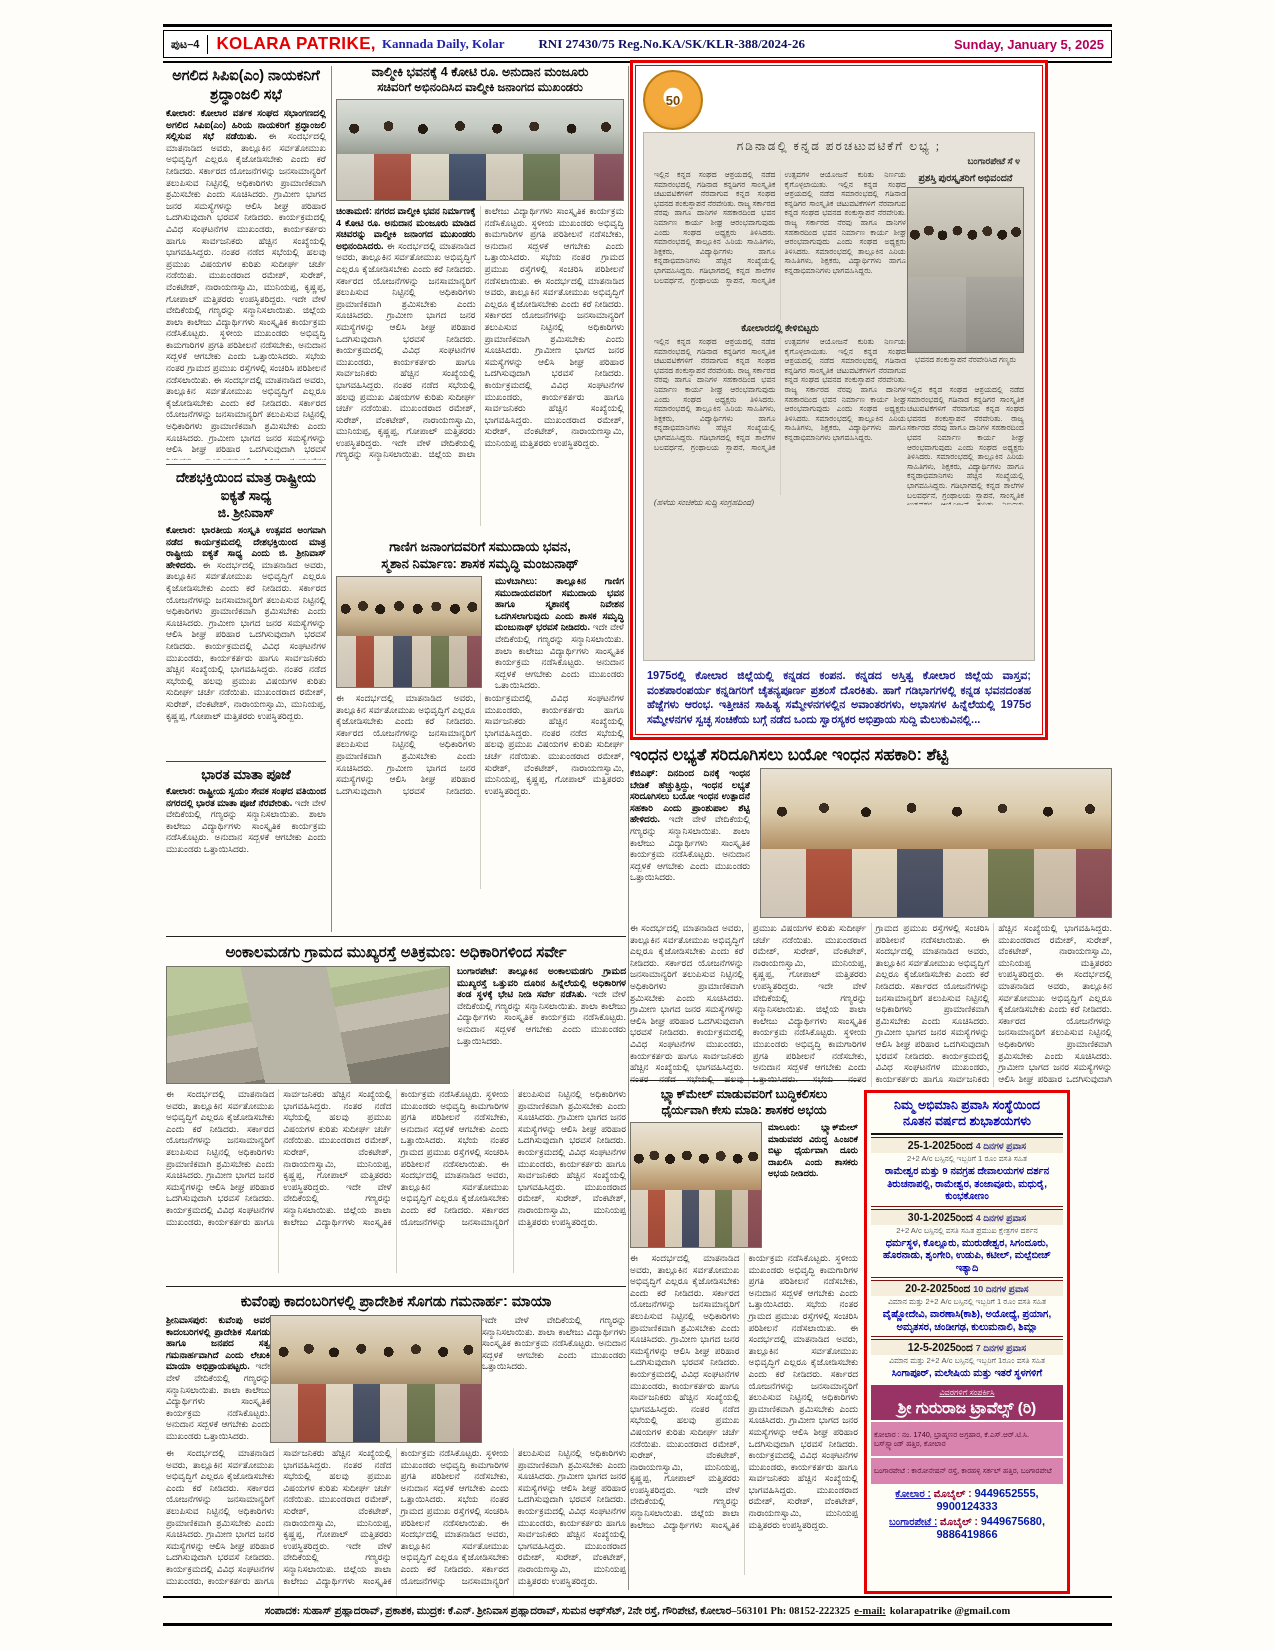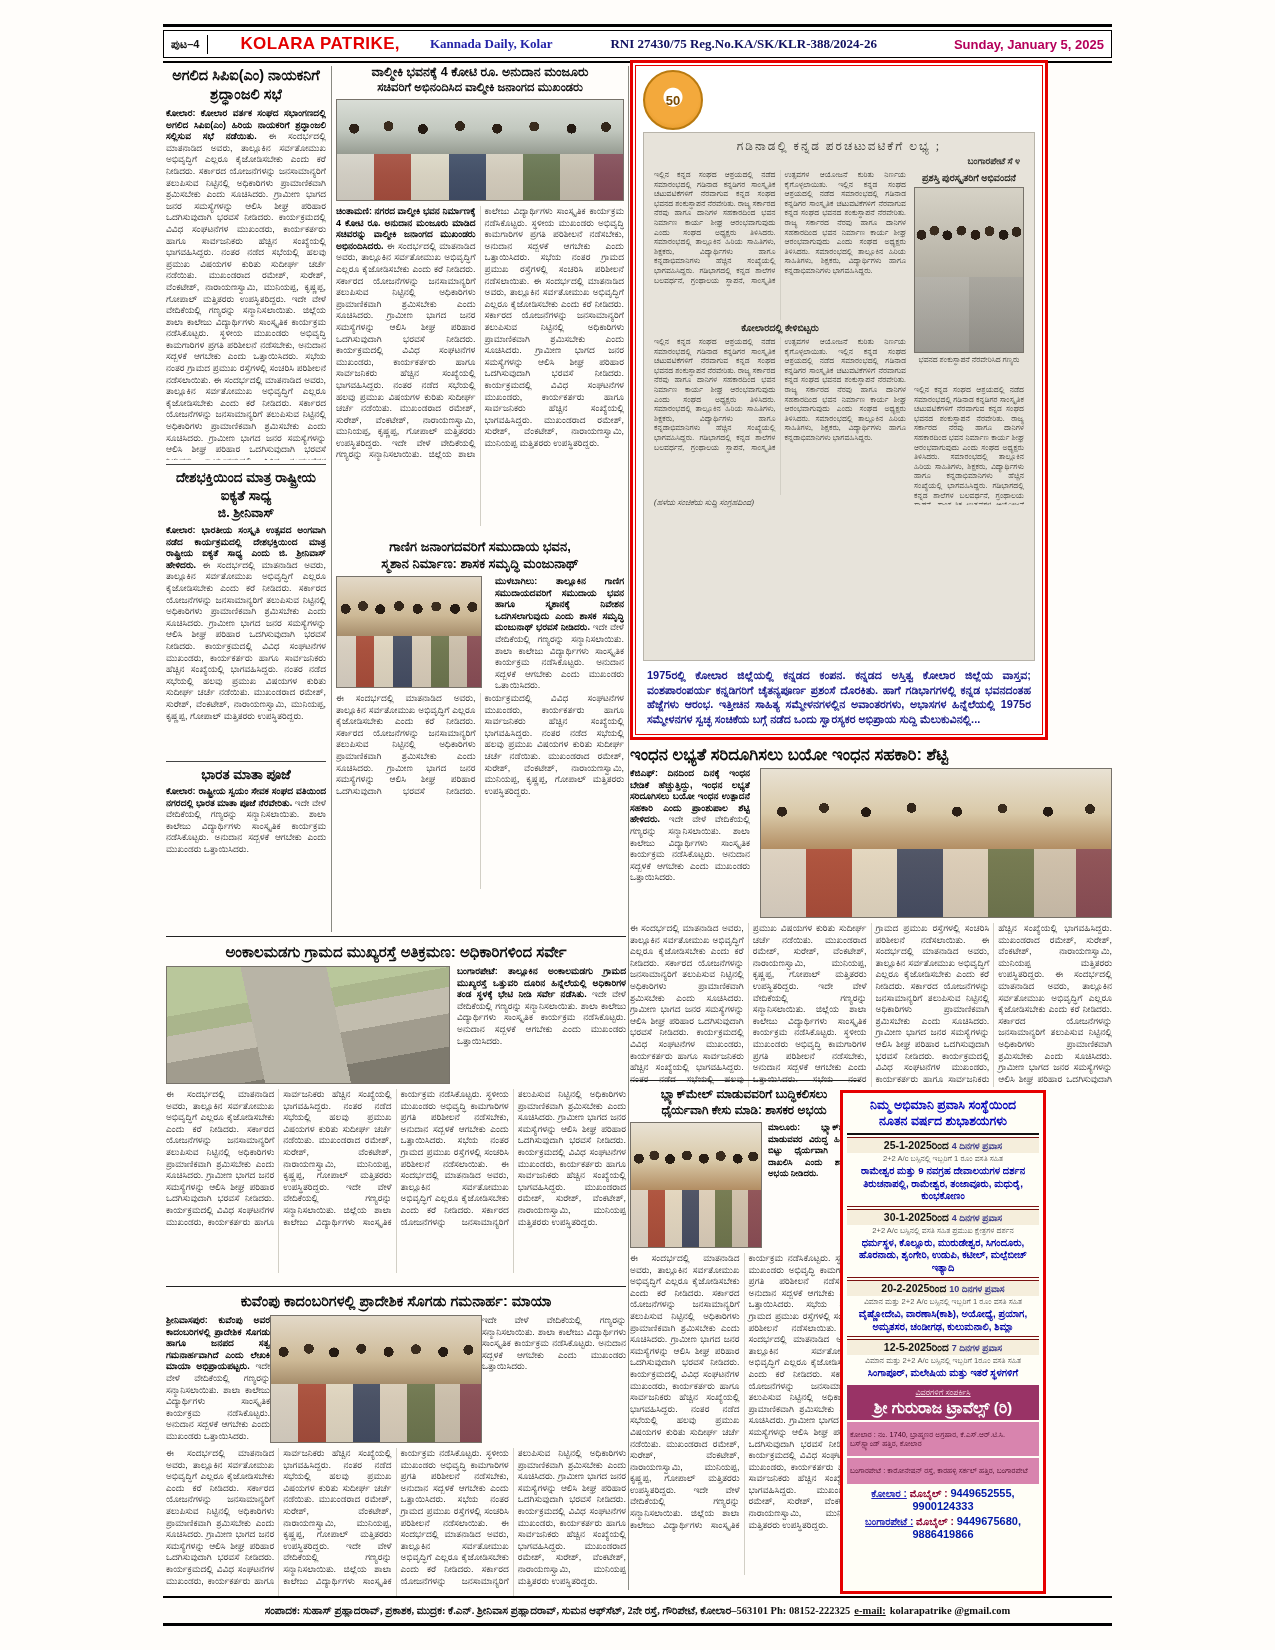--- a/index.html
+++ b/index.html
@@ -1,21 +1,21 @@
 <!DOCTYPE html>
 <html><head>
 <meta charset="utf-8">
 <style>
   html,body{margin:0;padding:0;background:#f2f2ee;}
   .page{position:relative;width:1275px;height:1650px;background:#fffdfa;margin:0 auto;
         font-family:"Liberation Sans",sans-serif;color:#151515;overflow:hidden;}
   .abs{position:absolute;}
   .bar{background:#000;}
   
-  .masthead{display:flex;align-items:center;border:1.5px solid #000;background:#fff;padding:0 7px;box-sizing:border-box;gap:24px;}
+  .masthead{display:flex;align-items:center;border:1.5px solid #000;background:#fff;padding:0 7px;box-sizing:border-box;}
   .mh-page{font-size:11px;font-weight:bold;border-right:1.2px solid #000;padding:3px 8px 3px 0;margin-right:8px;}
   .mh-name{font-size:17px;font-weight:800;color:#e40000;letter-spacing:.4px;margin-right:6px;}
   .mh-sub{font-family:"Liberation Serif",serif;font-size:13px;font-weight:bold;color:#2424a8;}
   .mh-reg{font-family:"Liberation Serif",serif;font-size:13px;font-weight:bold;color:#101060;margin-left:34px;}
   .mh-date{font-size:13px;font-weight:800;color:#b5005a;margin-left:auto;}
   
   .vrule{border-left:1px solid #8a8a82;width:0;}
   .hrule{border-top:1.5px solid #222;height:0;}
   .thinrule{border-top:1px solid #444;height:0;margin:4px 0;}
   
@@ -151,21 +151,21 @@
   <div class="abs red-outer" style="left:630px;top:60px;width:418px;height:680px;">
     <div class="red-inner">
       <div class="sm-titlerow">
         <div class="sm-logo">
           <span>50</span>
         </div>
       </div>
       <div class="clip" style="height:529px;margin-top:2px;">
         <div class="clip-kick">ಗಡಿನಾಡಲ್ಲಿ ಕನ್ನಡ ಪರಚಟುವಟಿಕೆಗೆ ಲಭ್ಯ ;</div>
         <div class="clip-date">ಬಂಗಾರಪೇಟೆ ಸೆ ೪</div>
-        <div style="display:flex;gap:8px;">
+        <div style="display:flex;gap:1px;">
           <div style="width:252px;">
             <div class="clip-body c2" style="height:150px;">
               <span>ಇಲ್ಲಿನ ಕನ್ನಡ ಸಂಘದ ಆಶ್ರಯದಲ್ಲಿ ನಡೆದ ಸಮಾರಂಭದಲ್ಲಿ ಗಡಿನಾಡ ಕನ್ನಡಿಗರ ಸಾಂಸ್ಕೃತಿಕ ಚಟುವಟಿಕೆಗಳಿಗೆ ನೆರವಾಗುವ ಕನ್ನಡ ಸಂಘದ ಭವನದ ಶಂಕುಸ್ಥಾಪನೆ ನೆರವೇರಿತು. ರಾಜ್ಯ ಸರ್ಕಾರದ ನೆರವು ಹಾಗೂ ದಾನಿಗಳ ಸಹಕಾರದಿಂದ ಭವನ ನಿರ್ಮಾಣ ಕಾರ್ಯ ಶೀಘ್ರ ಆರಂಭವಾಗುವುದು ಎಂದು ಸಂಘದ ಅಧ್ಯಕ್ಷರು ತಿಳಿಸಿದರು. ಸಮಾರಂಭದಲ್ಲಿ ತಾಲ್ಲೂಕಿನ ಹಿರಿಯ ಸಾಹಿತಿಗಳು, ಶಿಕ್ಷಕರು, ವಿದ್ಯಾರ್ಥಿಗಳು ಹಾಗೂ ಕನ್ನಡಾಭಿಮಾನಿಗಳು ಹೆಚ್ಚಿನ ಸಂಖ್ಯೆಯಲ್ಲಿ ಭಾಗವಹಿಸಿದ್ದರು. ಗಡಿಭಾಗದಲ್ಲಿ ಕನ್ನಡ ಶಾಲೆಗಳ ಬಲವರ್ಧನೆ, ಗ್ರಂಥಾಲಯ ಸ್ಥಾಪನೆ, ಸಾಂಸ್ಕೃತಿಕ ಉತ್ಸವಗಳ ಆಯೋಜನೆ ಕುರಿತು ನಿರ್ಣಯ ಕೈಗೊಳ್ಳಲಾಯಿತು. ಇಲ್ಲಿನ ಕನ್ನಡ ಸಂಘದ ಆಶ್ರಯದಲ್ಲಿ ನಡೆದ ಸಮಾರಂಭದಲ್ಲಿ ಗಡಿನಾಡ ಕನ್ನಡಿಗರ ಸಾಂಸ್ಕೃತಿಕ ಚಟುವಟಿಕೆಗಳಿಗೆ ನೆರವಾಗುವ ಕನ್ನಡ ಸಂಘದ ಭವನದ ಶಂಕುಸ್ಥಾಪನೆ ನೆರವೇರಿತು. ರಾಜ್ಯ ಸರ್ಕಾರದ ನೆರವು ಹಾಗೂ ದಾನಿಗಳ ಸಹಕಾರದಿಂದ ಭವನ ನಿರ್ಮಾಣ ಕಾರ್ಯ ಶೀಘ್ರ ಆರಂಭವಾಗುವುದು ಎಂದು ಸಂಘದ ಅಧ್ಯಕ್ಷರು ತಿಳಿಸಿದರು. ಸಮಾರಂಭದಲ್ಲಿ ತಾಲ್ಲೂಕಿನ ಹಿರಿಯ ಸಾಹಿತಿಗಳು, ಶಿಕ್ಷಕರು, ವಿದ್ಯಾರ್ಥಿಗಳು ಹಾಗೂ ಕನ್ನಡಾಭಿಮಾನಿಗಳು ಭಾಗವಹಿಸಿದ್ದರು.</span>
             </div>
             <div class="clip-sub">ಕೋಲಾರದಲ್ಲಿ ಕೇಳಿಬಿಟ್ಟರು</div>
             <div class="clip-body c2" style="height:158px;">
               <span>ಇಲ್ಲಿನ ಕನ್ನಡ ಸಂಘದ ಆಶ್ರಯದಲ್ಲಿ ನಡೆದ ಸಮಾರಂಭದಲ್ಲಿ ಗಡಿನಾಡ ಕನ್ನಡಿಗರ ಸಾಂಸ್ಕೃತಿಕ ಚಟುವಟಿಕೆಗಳಿಗೆ ನೆರವಾಗುವ ಕನ್ನಡ ಸಂಘದ ಭವನದ ಶಂಕುಸ್ಥಾಪನೆ ನೆರವೇರಿತು. ರಾಜ್ಯ ಸರ್ಕಾರದ ನೆರವು ಹಾಗೂ ದಾನಿಗಳ ಸಹಕಾರದಿಂದ ಭವನ ನಿರ್ಮಾಣ ಕಾರ್ಯ ಶೀಘ್ರ ಆರಂಭವಾಗುವುದು ಎಂದು ಸಂಘದ ಅಧ್ಯಕ್ಷರು ತಿಳಿಸಿದರು. ಸಮಾರಂಭದಲ್ಲಿ ತಾಲ್ಲೂಕಿನ ಹಿರಿಯ ಸಾಹಿತಿಗಳು, ಶಿಕ್ಷಕರು, ವಿದ್ಯಾರ್ಥಿಗಳು ಹಾಗೂ ಕನ್ನಡಾಭಿಮಾನಿಗಳು ಹೆಚ್ಚಿನ ಸಂಖ್ಯೆಯಲ್ಲಿ ಭಾಗವಹಿಸಿದ್ದರು. ಗಡಿಭಾಗದಲ್ಲಿ ಕನ್ನಡ ಶಾಲೆಗಳ ಬಲವರ್ಧನೆ, ಗ್ರಂಥಾಲಯ ಸ್ಥಾಪನೆ, ಸಾಂಸ್ಕೃತಿಕ ಉತ್ಸವಗಳ ಆಯೋಜನೆ ಕುರಿತು ನಿರ್ಣಯ ಕೈಗೊಳ್ಳಲಾಯಿತು. ಇಲ್ಲಿನ ಕನ್ನಡ ಸಂಘದ ಆಶ್ರಯದಲ್ಲಿ ನಡೆದ ಸಮಾರಂಭದಲ್ಲಿ ಗಡಿನಾಡ ಕನ್ನಡಿಗರ ಸಾಂಸ್ಕೃತಿಕ ಚಟುವಟಿಕೆಗಳಿಗೆ ನೆರವಾಗುವ ಕನ್ನಡ ಸಂಘದ ಭವನದ ಶಂಕುಸ್ಥಾಪನೆ ನೆರವೇರಿತು. ರಾಜ್ಯ ಸರ್ಕಾರದ ನೆರವು ಹಾಗೂ ದಾನಿಗಳ ಸಹಕಾರದಿಂದ ಭವನ ನಿರ್ಮಾಣ ಕಾರ್ಯ ಶೀಘ್ರ ಆರಂಭವಾಗುವುದು ಎಂದು ಸಂಘದ ಅಧ್ಯಕ್ಷರು ತಿಳಿಸಿದರು. ಸಮಾರಂಭದಲ್ಲಿ ತಾಲ್ಲೂಕಿನ ಹಿರಿಯ ಸಾಹಿತಿಗಳು, ಶಿಕ್ಷಕರು, ವಿದ್ಯಾರ್ಥಿಗಳು ಹಾಗೂ ಕನ್ನಡಾಭಿಮಾನಿಗಳು ಭಾಗವಹಿಸಿದ್ದರು.</span>
             </div>
             <div class="clip-credit">(ಹಳೆಯ ಸಂಚಿಕೆಯ ಸುದ್ದಿ ಸಂಗ್ರಹದಿಂದ)</div>
           </div>
@@ -239,21 +239,21 @@
       <div class="ph ph-lamp" style="width:132px;height:126px;flex:0 0 auto;"></div>
       <div class="body-txt" style="flex:1;height:126px;font-size:8.5px;">
         <b>ಮಾಲೂರು: ಬ್ಲ್ಯಾಕ್‌ಮೇಲ್ ಮಾಡುವವರ ವಿರುದ್ಧ ಹಿಂಜರಿಕೆ ಬಿಟ್ಟು ಧೈರ್ಯವಾಗಿ ದೂರು ದಾಖಲಿಸಿ ಎಂದು ಶಾಸಕರು ಅಭಯ ನೀಡಿದರು.</b>
       </div>
     </div>
     <div class="body-txt c2" style="height:322px;margin-top:5px;">
       <span>ಈ ಸಂದರ್ಭದಲ್ಲಿ ಮಾತನಾಡಿದ ಅವರು, ತಾಲ್ಲೂಕಿನ ಸರ್ವತೋಮುಖ ಅಭಿವೃದ್ಧಿಗೆ ಎಲ್ಲರೂ ಕೈಜೋಡಿಸಬೇಕು ಎಂದು ಕರೆ ನೀಡಿದರು. ಸರ್ಕಾರದ ಯೋಜನೆಗಳನ್ನು ಜನಸಾಮಾನ್ಯರಿಗೆ ತಲುಪಿಸುವ ನಿಟ್ಟಿನಲ್ಲಿ ಅಧಿಕಾರಿಗಳು ಪ್ರಾಮಾಣಿಕವಾಗಿ ಶ್ರಮಿಸಬೇಕು ಎಂದು ಸೂಚಿಸಿದರು. ಗ್ರಾಮೀಣ ಭಾಗದ ಜನರ ಸಮಸ್ಯೆಗಳನ್ನು ಆಲಿಸಿ ಶೀಘ್ರ ಪರಿಹಾರ ಒದಗಿಸುವುದಾಗಿ ಭರವಸೆ ನೀಡಿದರು. ಕಾರ್ಯಕ್ರಮದಲ್ಲಿ ವಿವಿಧ ಸಂಘಟನೆಗಳ ಮುಖಂಡರು, ಕಾರ್ಯಕರ್ತರು ಹಾಗೂ ಸಾರ್ವಜನಿಕರು ಹೆಚ್ಚಿನ ಸಂಖ್ಯೆಯಲ್ಲಿ ಭಾಗವಹಿಸಿದ್ದರು. ನಂತರ ನಡೆದ ಸಭೆಯಲ್ಲಿ ಹಲವು ಪ್ರಮುಖ ವಿಷಯಗಳ ಕುರಿತು ಸುದೀರ್ಘ ಚರ್ಚೆ ನಡೆಯಿತು. ಮುಖಂಡರಾದ ರಮೇಶ್, ಸುರೇಶ್, ವೆಂಕಟೇಶ್, ನಾರಾಯಣಸ್ವಾಮಿ, ಮುನಿಯಪ್ಪ, ಕೃಷ್ಣಪ್ಪ, ಗೋಪಾಲ್ ಮತ್ತಿತರರು ಉಪಸ್ಥಿತರಿದ್ದರು. ಇದೇ ವೇಳೆ ವೇದಿಕೆಯಲ್ಲಿ ಗಣ್ಯರನ್ನು ಸನ್ಮಾನಿಸಲಾಯಿತು. ಜಿಲ್ಲೆಯ ಶಾಲಾ ಕಾಲೇಜು ವಿದ್ಯಾರ್ಥಿಗಳು ಸಾಂಸ್ಕೃತಿಕ ಕಾರ್ಯಕ್ರಮ ನಡೆಸಿಕೊಟ್ಟರು. ಸ್ಥಳೀಯ ಮುಖಂಡರು ಅಭಿವೃದ್ಧಿ ಕಾಮಗಾರಿಗಳ ಪ್ರಗತಿ ಪರಿಶೀಲನೆ ನಡೆಸಬೇಕು, ಅನುದಾನ ಸದ್ಬಳಕೆ ಆಗಬೇಕು ಎಂದು ಒತ್ತಾಯಿಸಿದರು. ಸಭೆಯ ನಂತರ ಗ್ರಾಮದ ಪ್ರಮುಖ ರಸ್ತೆಗಳಲ್ಲಿ ಸಂಚರಿಸಿ ಪರಿಶೀಲನೆ ನಡೆಸಲಾಯಿತು. ಈ ಸಂದರ್ಭದಲ್ಲಿ ಮಾತನಾಡಿದ ಅವರು, ತಾಲ್ಲೂಕಿನ ಸರ್ವತೋಮುಖ ಅಭಿವೃದ್ಧಿಗೆ ಎಲ್ಲರೂ ಕೈಜೋಡಿಸಬೇಕು ಎಂದು ಕರೆ ನೀಡಿದರು. ಸರ್ಕಾರದ ಯೋಜನೆಗಳನ್ನು ಜನಸಾಮಾನ್ಯರಿಗೆ ತಲುಪಿಸುವ ನಿಟ್ಟಿನಲ್ಲಿ ಅಧಿಕಾರಿಗಳು ಪ್ರಾಮಾಣಿಕವಾಗಿ ಶ್ರಮಿಸಬೇಕು ಎಂದು ಸೂಚಿಸಿದರು. ಗ್ರಾಮೀಣ ಭಾಗದ ಜನರ ಸಮಸ್ಯೆಗಳನ್ನು ಆಲಿಸಿ ಶೀಘ್ರ ಪರಿಹಾರ ಒದಗಿಸುವುದಾಗಿ ಭರವಸೆ ನೀಡಿದರು. ಕಾರ್ಯಕ್ರಮದಲ್ಲಿ ವಿವಿಧ ಸಂಘಟನೆಗಳ ಮುಖಂಡರು, ಕಾರ್ಯಕರ್ತರು ಹಾಗೂ ಸಾರ್ವಜನಿಕರು ಹೆಚ್ಚಿನ ಸಂಖ್ಯೆಯಲ್ಲಿ ಭಾಗವಹಿಸಿದ್ದರು. ಮುಖಂಡರಾದ ರಮೇಶ್, ಸುರೇಶ್, ವೆಂಕಟೇಶ್, ನಾರಾಯಣಸ್ವಾಮಿ, ಮುನಿಯಪ್ಪ ಮತ್ತಿತರರು ಉಪಸ್ಥಿತರಿದ್ದರು.</span>
     </div>
   </div>
 
-  <div class="abs ad" style="left:840px;top:1090px;width:206px;height:504px;">
+  <div class="abs ad" style="left:864px;top:1090px;width:206px;height:504px;">
     <div class="ad-h">
       <div>ನಿಮ್ಮ ಅಭಿಮಾನಿ ಪ್ರವಾಸಿ ಸಂಸ್ಥೆಯಿಂದ</div>
       <div>ನೂತನ ವರ್ಷದ ಶುಭಾಶಯಗಳು</div>
     </div>
     <div class="tour">
       <div class="tour-date"><b>25-1-2025ರಿಂದ</b> <span>4 ದಿನಗಳ ಪ್ರವಾಸ</span></div>
       <div class="tour-note">2+2 A/c ಬಸ್ಸಿನಲ್ಲಿ ಇಬ್ಬರಿಗೆ 1 ರೂಂ ವಸತಿ ಸಹಿತ</div>
       <div class="tour-places">ರಾಮೇಶ್ವರ ಮತ್ತು 9 ನವಗ್ರಹ ದೇವಾಲಯಗಳ ದರ್ಶನ ತಿರುಚನಾಪಲ್ಲಿ, ರಾಮೇಶ್ವರ, ತಂಜಾವೂರು, ಮಧುರೈ, ಕುಂಭಕೋಣಂ</div>
     </div>
     <div class="tour">

